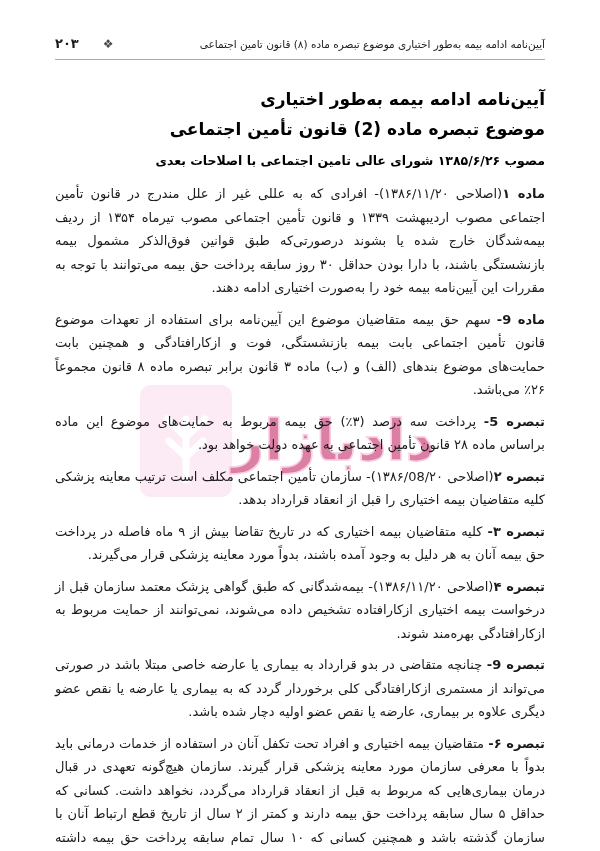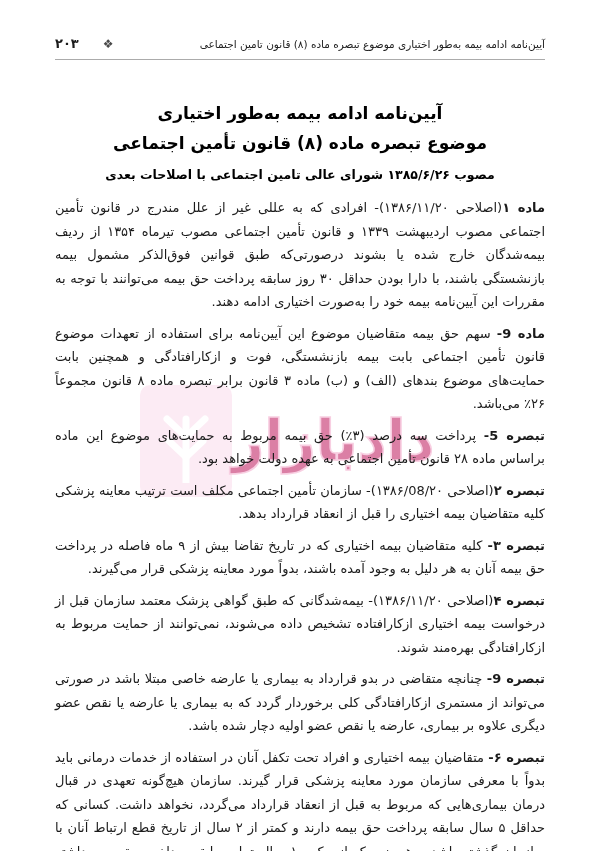--- a/index.html
+++ b/index.html
@@ -30,21 +30,21 @@
     font-size: 13px; font-weight: bold; letter-spacing: 1px;
   }
   .ornament { font-size: 12px; color: #4a4a4a; line-height: 1; }
   .running-title {
     margin-left: auto;
     direction: rtl;
     font-size: 10.5px;
     color: #222;
   }
   
-  .title-block { direction: rtl; text-align: center; margin-top: 38px; }
+  .title-block { direction: rtl; margin-top: 24px; }
   .doc-title {
     font-size: 17px; font-weight: bold; line-height: 30px; color: #000;
     margin: 0;
   }
   .doc-subtitle {
     font-size: 12.5px; font-weight: bold; color: #000;
     margin-top: 9px;
   }
   
   .body-text {
@@ -109,21 +109,21 @@
   <div class="header">
     <div class="header-left">
       <span class="page-number">۲۰۳</span>
       <span class="ornament">❖</span>
     </div>
     <span class="running-title">آیین‌نامه ادامه بیمه به‌طور اختیاری موضوع تبصره ماده (۸) قانون تامین اجتماعی</span>
   </div>
 
   <div class="title-block">
     <div class="doc-title">آیین‌نامه ادامه بیمه به‌طور اختیاری</div>
-    <div class="doc-title">موضوع تبصره ماده (۸) قانون تأمین اجتماعی</div>
+    <div class="doc-title">موضوع تبصره ماده (2) قانون تأمین اجتماعی</div>
     <div class="doc-subtitle">مصوب ۱۳۸۵/۶/۲۶ شورای عالی تامین اجتماعی با اصلاحات بعدی</div>
   </div>
 
   <div class="body-text">
     <p class="para"><b class="lead">ماده ۱</b><span>(اصلاحی ۱۳۸۶/۱۱/۲۰)- افرادی که به عللی غیر از علل مندرج در قانون تأمین اجتماعی مصوب اردیبهشت ۱۳۳۹ و قانون تأمین اجتماعی مصوب تیرماه ۱۳۵۴ از ردیف بیمه‌شدگان خارج شده یا بشوند درصورتی‌که طبق قوانین فوق‌الذکر مشمول بیمه بازنشستگی باشند، با دارا بودن حداقل ۳۰ روز سابقه پرداخت حق بیمه می‌توانند با توجه به مقررات این آیین‌نامه بیمه خود را به‌صورت اختیاری ادامه دهند.</span></p>
     <p class="para"><b class="lead">ماده 9-</b><span> سهم حق بیمه متقاضیان موضوع این آیین‌نامه برای استفاده از تعهدات موضوع قانون تأمین اجتماعی بابت بیمه بازنشستگی، فوت و ازکارافتادگی و همچنین بابت حمایت‌های موضوع بندهای (الف) و (ب) ماده ۳ قانون برابر تبصره ماده ۸ قانون مجموعاً ۲۶٪ می‌باشد.</span></p>
     <p class="para"><b class="lead">تبصره 5-</b><span> پرداخت سه درصد (۳٪) حق بیمه مربوط به حمایت‌های موضوع این ماده براساس ماده ۲۸ قانون تأمین اجتماعی به عهده دولت خواهد بود.</span></p>
     <p class="para"><b class="lead">تبصره ۲</b><span>(اصلاحی ۱۳۸۶/08/۲۰)- سازمان تأمین اجتماعی مکلف است ترتیب معاینه پزشکی کلیه متقاضیان بیمه اختیاری را قبل از انعقاد قرارداد بدهد.</span></p>
     <p class="para"><b class="lead">تبصره ۳-</b><span> کلیه متقاضیان بیمه اختیاری که در تاریخ تقاضا بیش از ۹ ماه فاصله در پرداخت حق بیمه آنان به هر دلیل به وجود آمده باشند، بدواً مورد معاینه پزشکی قرار می‌گیرند.</span></p>
     <p class="para"><b class="lead">تبصره ۴</b><span>(اصلاحی ۱۳۸۶/۱۱/۲۰)- بیمه‌شدگانی که طبق گواهی پزشک معتمد سازمان قبل از درخواست بیمه اختیاری ازکارافتاده تشخیص داده می‌شوند، نمی‌توانند از حمایت مربوط به ازکارافتادگی بهره‌مند شوند.</span></p>

